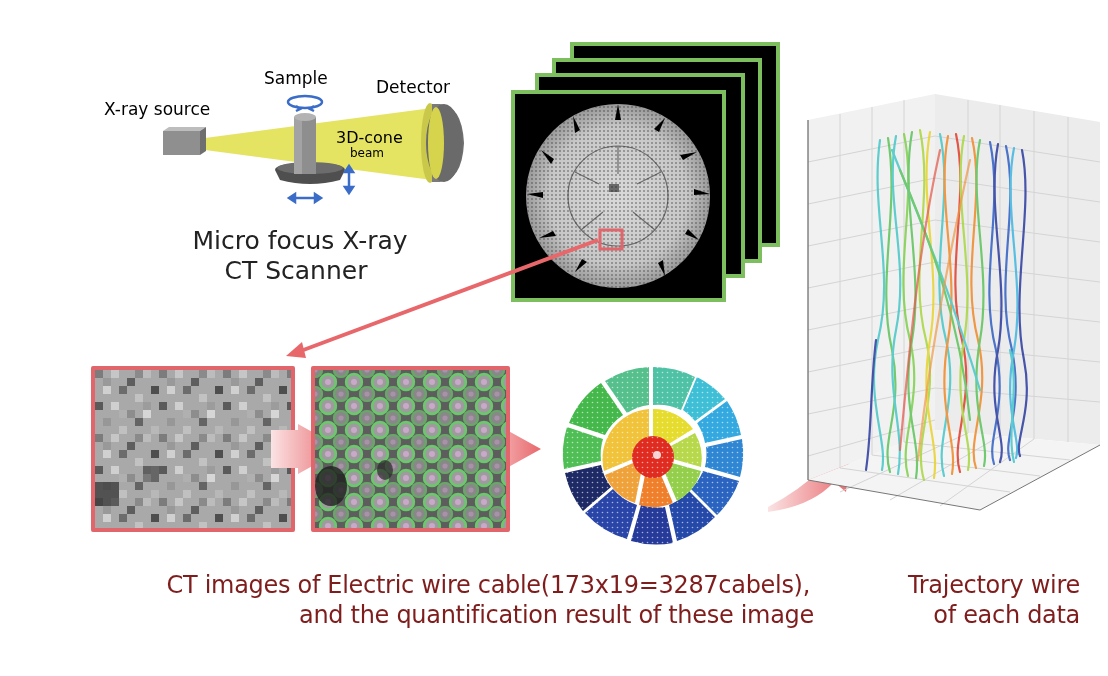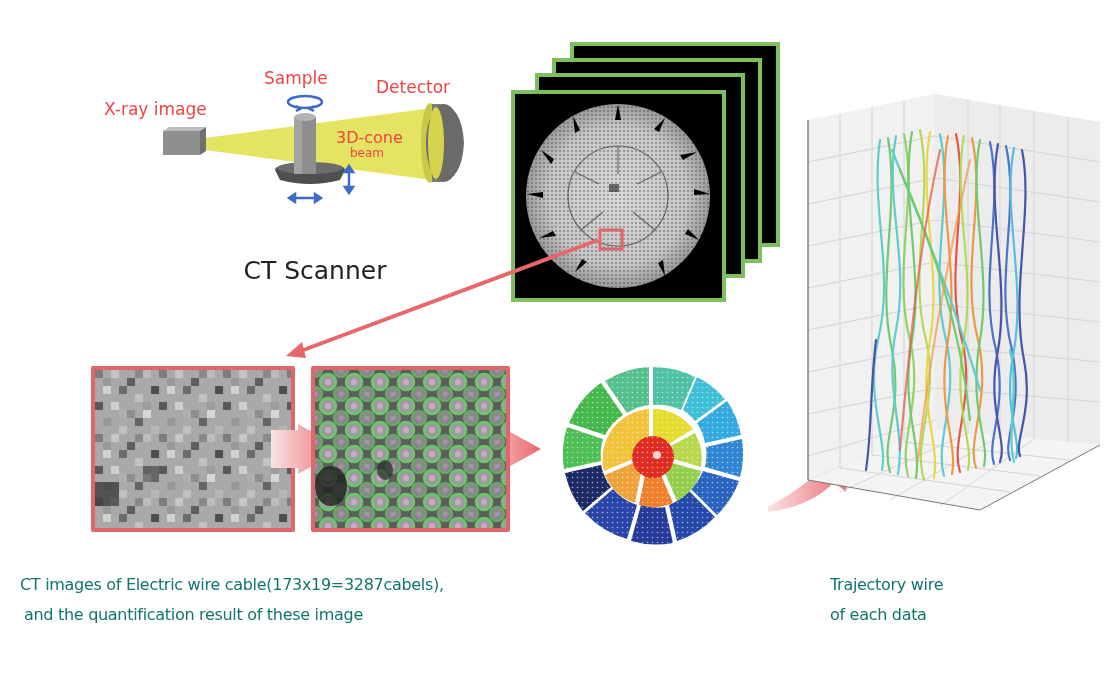--- a/index.html
+++ b/index.html
@@ -1,21 +1,21 @@
 <!DOCTYPE html>
 <html><head>
 <meta charset="utf-8">
 <style>
   html, body { margin:0; padding:0; background:#ffffff; }
   body { width:1108px; height:676px; position:relative; overflow:hidden;
          font-family:"DejaVu Sans", sans-serif; color:#1a1a1a; }
   .abs { position:absolute; }
-  .lbl { position:absolute; font-size:17px; color:#ef4444; white-space:nowrap; }
+  .lbl { position:absolute; font-size:17px; color:#000000; white-space:nowrap; }
   .big { position:absolute; font-size:25px; color:#222; text-align:center; line-height:30px; white-space:nowrap; }
-  .cap { position:absolute; font-size:16px; color:#0f766e; text-align:left; line-height:30px; white-space:nowrap; letter-spacing:-0.3px; }
+  .cap { position:absolute; font-size:24px; color:#7f1d1d; text-align:right; line-height:30px; white-space:nowrap; letter-spacing:-0.3px; }
   svg { position:absolute; left:0; top:0; }
   .frame { position:absolute; background:#000; border:4px solid #7dbf5e; box-sizing:border-box; }
   .zoomimg { position:absolute; border:4px solid #e0666b; box-sizing:border-box; border-radius:2px; overflow:hidden; }
 </style>
 </head>
 <body>
 
 <div class="abs" style="left:0;top:0;width:500px;height:300px;">
   <svg width="500" height="300" viewBox="0 0 500 300">
 
@@ -54,26 +54,27 @@
       <polygon points="345,172 353,172 349,166"></polygon>
       <polygon points="345,187 353,187 349,193"></polygon>
     </g>
 
     <g stroke="#3a6cc8" stroke-width="2.5" fill="#3a6cc8">
       <line x1="294" y1="198" x2="316" y2="198"></line>
       <polygon points="295,194 295,202 289,198"></polygon>
       <polygon points="315,194 315,202 321,198"></polygon>
     </g>
   </svg>
-  <div class="lbl" style="left:104px;top:99px;">X-ray image</div>
+  <div class="lbl" style="left:104px;top:99px;">X-ray source</div>
   <div class="lbl" style="left:264px;top:68px;">Sample</div>
   <div class="lbl" style="left:376px;top:77px;">Detector</div>
   <div class="lbl" style="left:336px;top:128px;font-size:16px;text-align:right;">3D-cone</div>
   <div class="lbl" style="left:350px;top:146px;font-size:12px;">beam</div>
-  <div class="big" style="left:165px;top:256px;width:300px;">CT Scanner</div>
+  <div class="big" style="left:150px;top:226px;width:300px;">Micro focus X-ray</div>
+  <div class="big" style="left:146px;top:256px;width:300px;">CT Scanner</div>
 </div>
 
 <div class="abs" style="left:0;top:0;">
   <div class="frame" style="left:570px;top:42px;width:210px;height:205px;"></div>
   <div class="frame" style="left:552px;top:58px;width:210px;height:205px;"></div>
   <div class="frame" style="left:535px;top:73px;width:210px;height:205px;"></div>
   <div class="frame" style="left:511px;top:90px;width:215px;height:212px;">
     <svg width="207" height="204" viewBox="0 0 207 204">
       <defs>
         <radialGradient id="ctg" cx="50%" cy="50%" r="50%">

